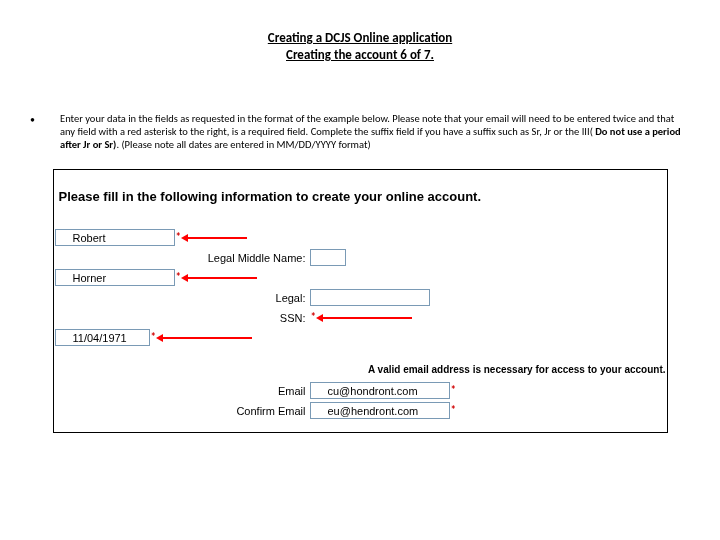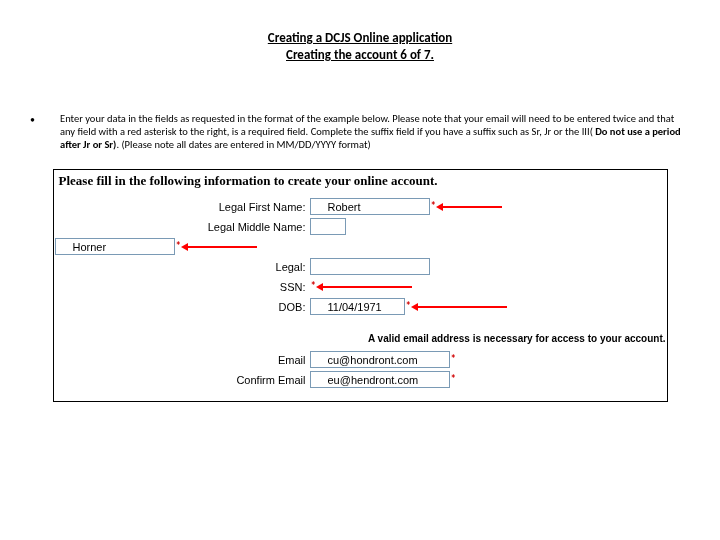--- a/index.html
+++ b/index.html
@@ -39,24 +39,24 @@
   .bullet-text .bold { font-weight: bold; }
   .form-screenshot {
     margin: 0 auto;
     width: 615px;
     border: 1px solid #000;
     background: #fff;
     padding: 1px;
   }
   .form-header {
     background: #fff;
-    font-family: Liberation Serif, serif;
+    font-family: Liberation Sans, sans-serif;
     font-weight: bold;
     font-size: 13px;
-    padding: 2px 4px;
+    padding: 18px 4px;
     border-bottom: 0;
   }
   .form-rows {
     padding: 6px 0 10px 0;
   }
   .form-row {
     display: flex;
     align-items: center;
     height: 19px;
     margin-bottom: 1px;
@@ -132,21 +132,20 @@
     <span>Enter your data in the fields as requested in the format of the example below. Please note that your email will need to be entered twice and that any field with a red asterisk to the right, is a required field. Complete the suffix field if you have a suffix such as Sr, Jr or the III( </span><span class="bold">Do not use a period after Jr or Sr)</span><span>. (Please note all dates are entered in MM/DD/YYYY format)</span>
   </div>
 </div>
 
 <div class="form-screenshot">
   <div class="form-header">Please fill in the following information to create your online account.</div>
 
   <div class="form-rows">
 
     <div class="form-row">
-      <div class="row-label">Legal First Name:</div>
       <input class="row-input" value="Robert" style="">
       <span class="row-asterisk">*</span>
       <span class="arrow-wrap">
           <span class="arrow" style="width:60px"></span>
         </span>
     </div>
 
     <div class="form-row">
       <div class="row-label">Legal Middle Name:</div>
       <input class="row-input middle" value="F" style="">
@@ -167,21 +166,20 @@
 
     <div class="form-row">
       <div class="row-label">SSN:</div>
       <span class="row-asterisk">*</span>
       <span class="arrow-wrap">
           <span class="arrow" style="width:90px"></span>
         </span>
     </div>
 
     <div class="form-row">
-      <div class="row-label">DOB:</div>
       <input class="row-input dob" value="11/04/1971" style="">
       <span class="row-asterisk">*</span>
       <span class="arrow-wrap">
           <span class="arrow" style="width:90px"></span>
         </span>
     </div>
   </div>
 
   <div class="email-header">A valid email address is necessary for access to your account.</div>
 

